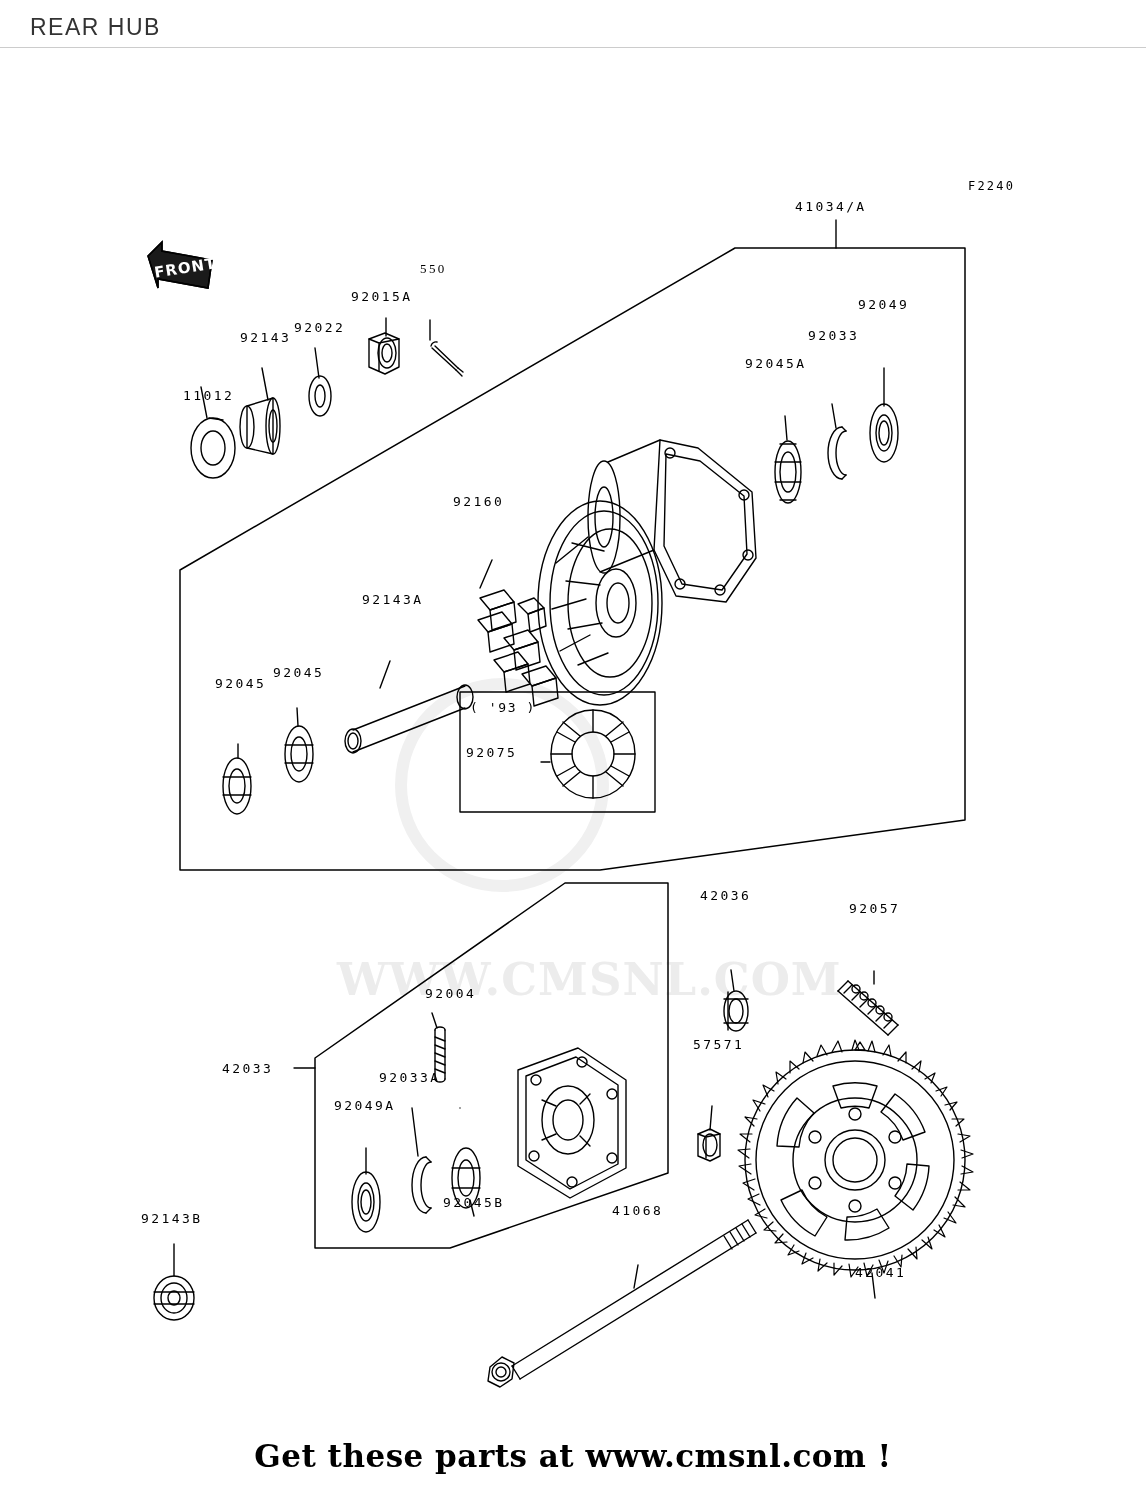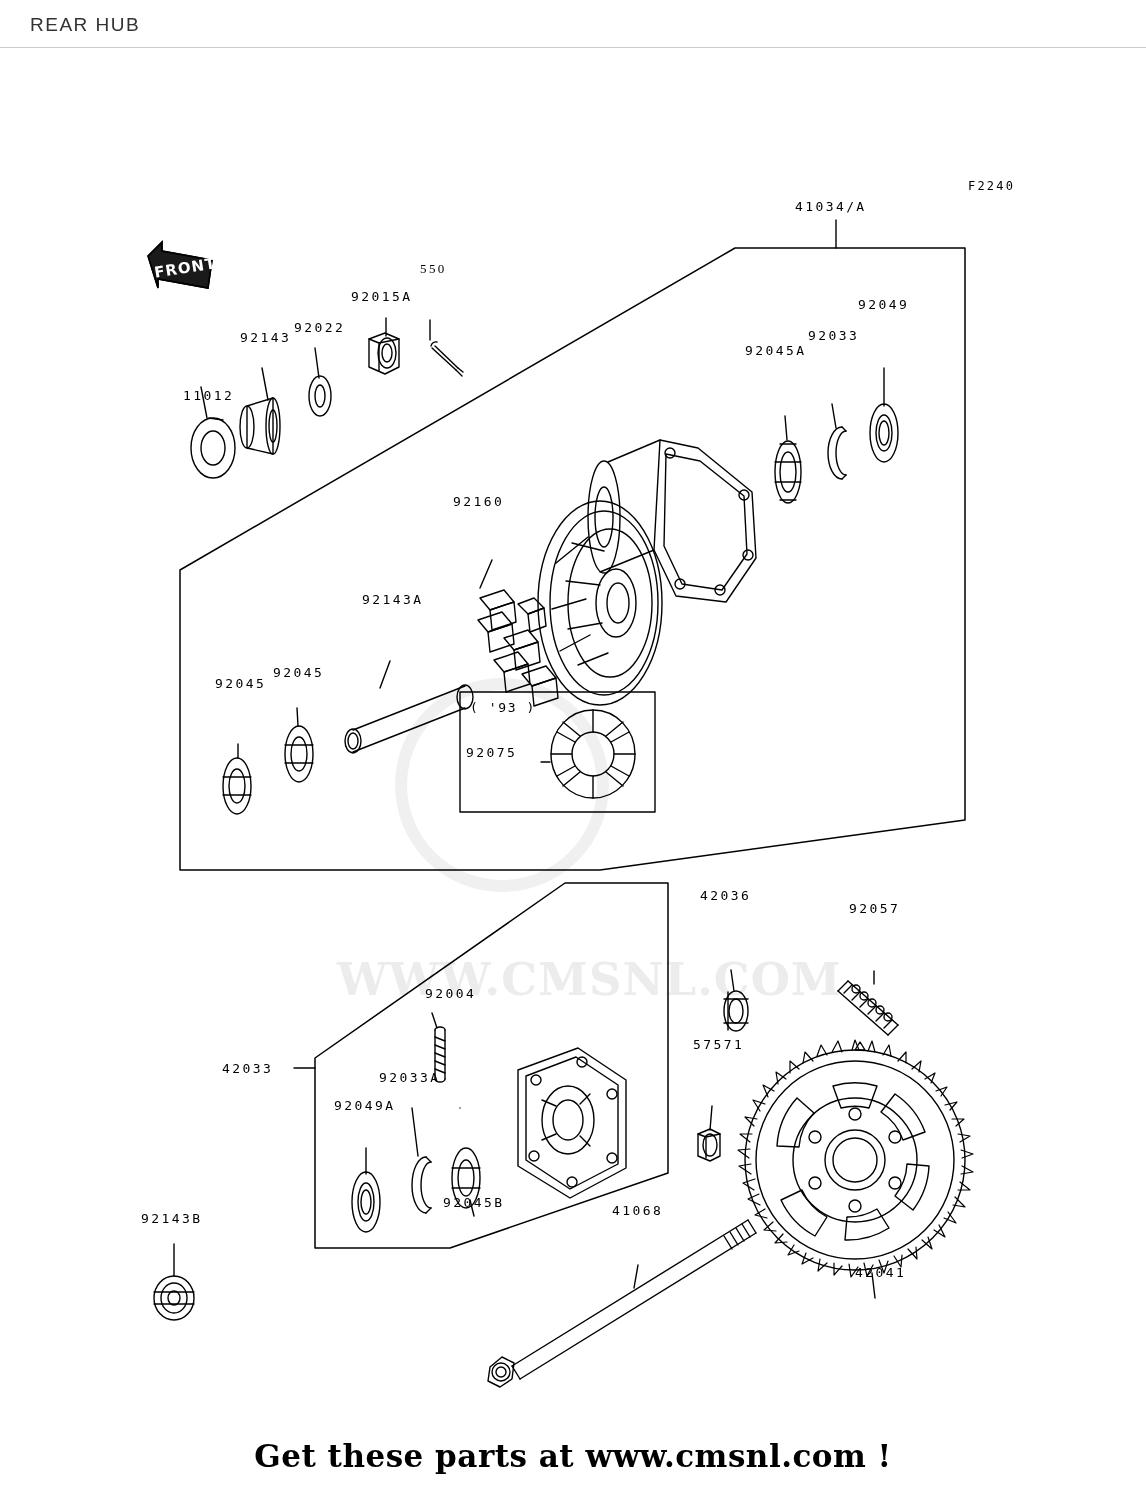--- a/index.html
+++ b/index.html
@@ -26,21 +26,21 @@
     left: 0;
     top: 47px;
     width: 1146px;
     height: 1px;
     background: #cccccc;
   }
   #page-title {
     position: absolute;
     left: 30px;
     top: 14px;
-    font-size: 19px;
+    font-size: 23px;
     letter-spacing: 1.5px;
     color: #333333;
     font-family: "Liberation Sans", sans-serif;
   }
   #footer-text {
     position: absolute;
     left: 0;
     top: 1438px;
     width: 1146px;
     text-align: center;
@@ -476,21 +476,21 @@
     <div class="yearlabel" style="left:470px; top:652px;">( '93 )</div>
 
     <div class="partlabel" style="left:183px; top:325px;margin-top:15px;">11012</div>
     <div class="partlabel" style="left:240px; top:282px;">92143</div>
     <div class="partlabel" style="left:294px; top:272px;">92022</div>
     <div class="partlabel" style="left:351px; top:241px;">92015A</div>
     <div class="partlabel" style="left:420px; top:213px;font-family:Liberation Serif, serif;">550</div>
     <div class="partlabel" style="left:795px; top:151px;">41034/A</div>
     <div class="partlabel" style="left:858px; top:249px;">92049</div>
     <div class="partlabel" style="left:808px; top:280px;">92033</div>
-    <div class="partlabel" style="left:745px; top:295px;">92045A</div>
+    <div class="partlabel" style="left:745px; top:308px;">92045A</div>
     <div class="partlabel" style="left:453px; top:446px;">92160</div>
     <div class="partlabel" style="left:362px; top:544px;">92143A</div>
     <div class="partlabel" style="left:273px; top:617px;">92045</div>
     <div class="partlabel" style="left:215px; top:628px;">92045</div>
     <div class="partlabel" style="left:466px; top:697px;">92075</div>
     <div class="partlabel" style="left:700px; top:840px;">42036</div>
     <div class="partlabel" style="left:849px; top:853px;">92057</div>
     <div class="partlabel" style="left:400px; top:938px;margin-left:25px;">92004</div>
     <div class="partlabel" style="left:693px; top:989px;">57571</div>
     <div class="partlabel" style="left:222px; top:1013px;">42033</div>

